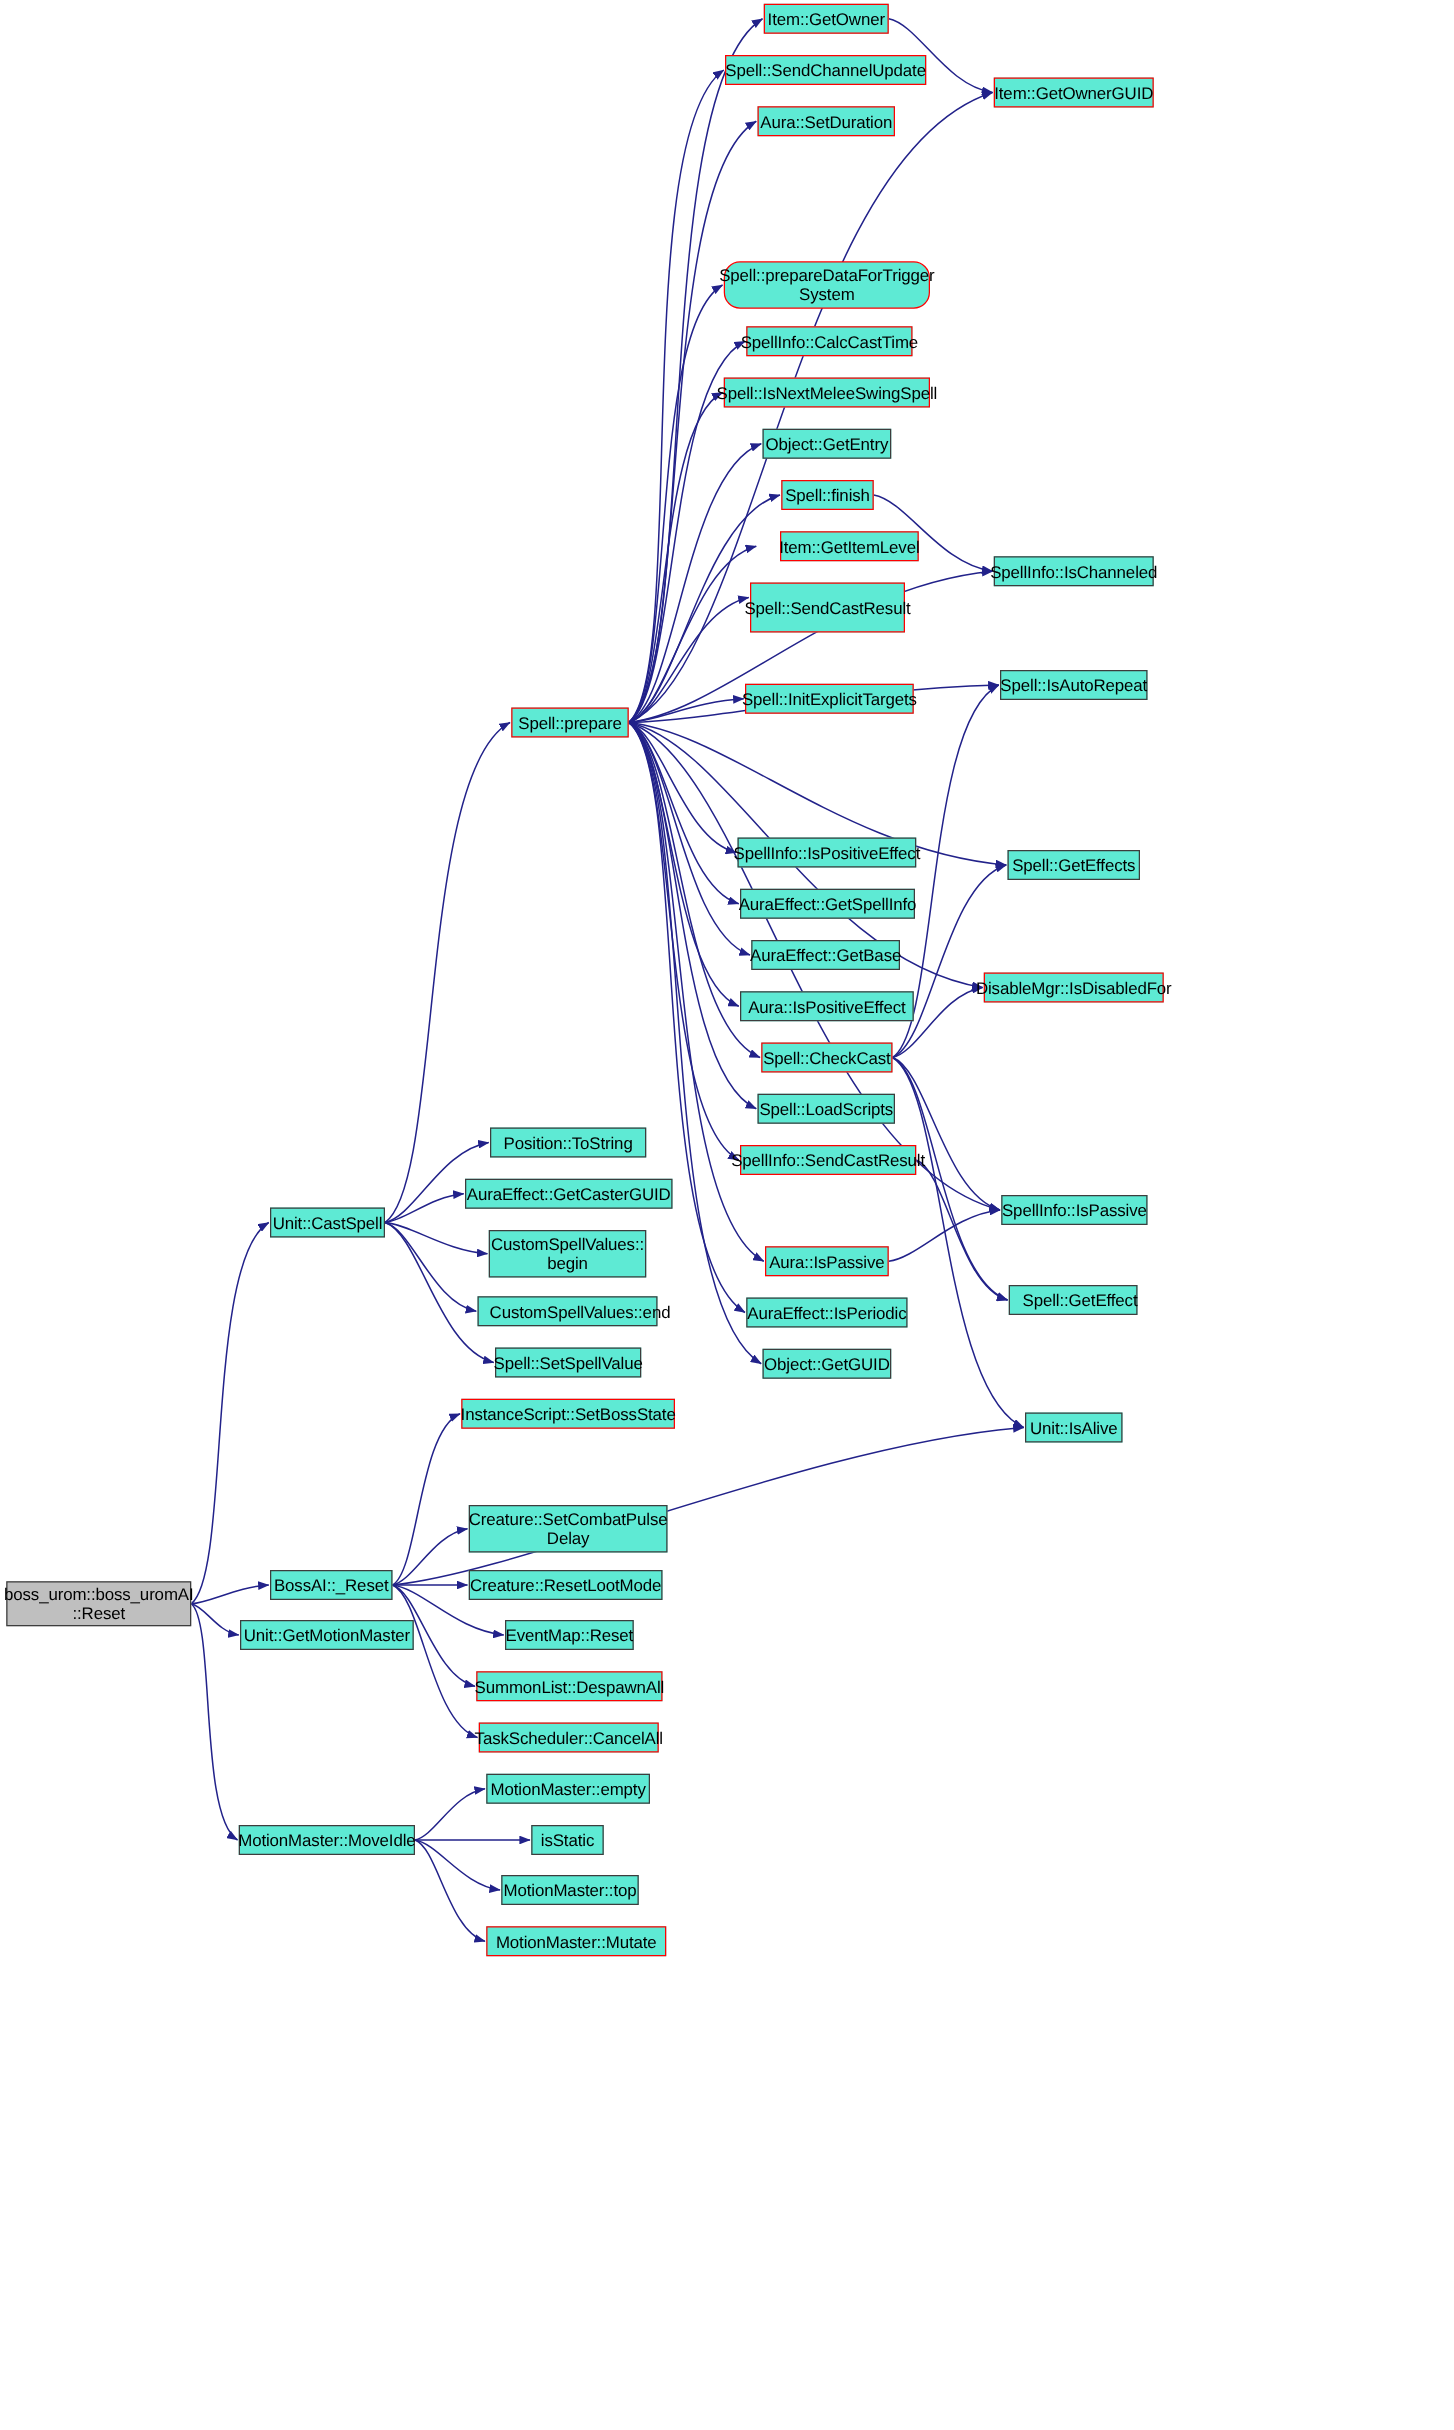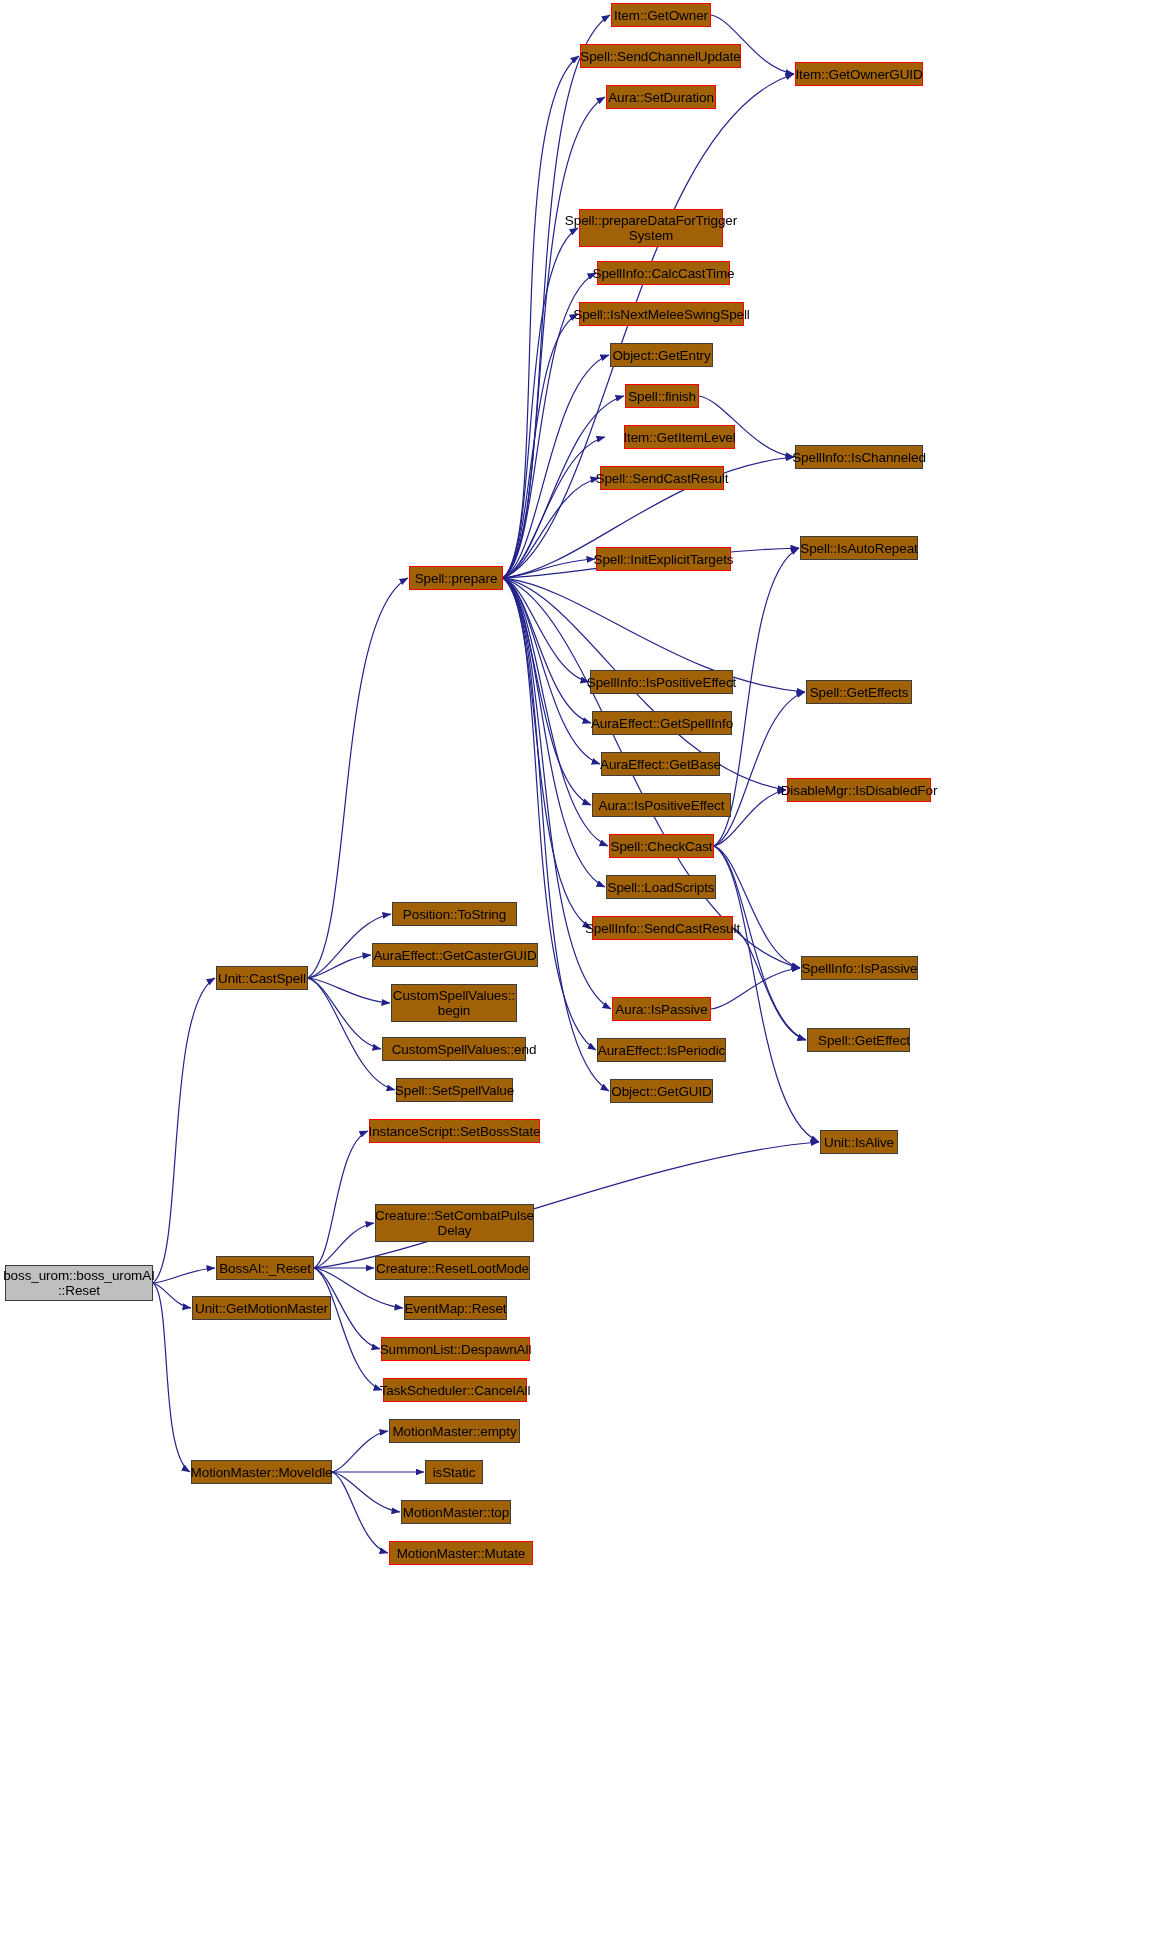--- a/index.html
+++ b/index.html
@@ -23,21 +23,21 @@
     height: 1944px;
     pointer-events: none;
   }
   .node {
     position: absolute;
     box-sizing: border-box;
     display: flex;
     align-items: center;
     justify-content: center;
     text-align: center;
-    background: #a16207;
+    background: #5eead4;
     color: #000000;
     font-size: 13.5px;
     line-height: 15px;
     letter-spacing: -0.1px;
     white-space: pre-line;
     padding: 0 4px;
     z-index: 5;
   }
   .node.red   { border: 1.6px solid #ff0000; }
   .node.black { border: 1.6px solid #3d3d3d; }
@@ -117,28 +117,28 @@
         <path d="M 332 1472 C 350.234 1478.48, 358.8256 1544.9, 388 1553" fill="none" stroke="#22228a" stroke-width="1.2" marker-end="url(#arrowhead)"></path>
       </g>
   </svg>
   <div id="node-layer">
       <div class="node current" style="left: 5px; top: 1265px; width: 148px; height: 36px;">boss_urom::boss_uromAI
 ::Reset</div>
       <div class="node red" style="left: 611px; top: 3px; width: 100px; height: 24px;">Item::GetOwner</div>
       <div class="node red" style="left: 580px; top: 44px; width: 161px; height: 24px;">Spell::SendChannelUpdate</div>
       <div class="node red" style="left: 606px; top: 85px; width: 110px; height: 24px;">Aura::SetDuration</div>
       <div class="node red" style="left: 795px; top: 62px; width: 128px; height: 24px;">Item::GetOwnerGUID</div>
-      <div class="node red" style="left: 579px; top: 209px; width: 144px; height: 38px;">Spell::prepareDataForTrigger
+      <div class="node red" style="left: 579px; top: 209px; width: 165px; height: 38px; border-radius: 13px;">Spell::prepareDataForTrigger
 System</div>
       <div class="node red" style="left: 597px; top: 261px; width: 133px; height: 24px;">SpellInfo::CalcCastTime</div>
       <div class="node red" style="left: 579px; top: 302px; width: 165px; height: 24px;">Spell::IsNextMeleeSwingSpell</div>
       <div class="node black" style="left: 610px; top: 343px; width: 103px; height: 24px;">Object::GetEntry</div>
       <div class="node red" style="left: 625px; top: 384px; width: 74px; height: 24px;">Spell::finish</div>
       <div class="node red" style="left: 606px; top: 425px; width: 111px; height: 24px; margin-left: 18px;">Item::GetItemLevel</div>
-      <div class="node red" style="left: 600px; top: 466px; width: 124px; height: 24px;">Spell::SendCastResult</div>
+      <div class="node red" style="left: 600px; top: 466px; width: 124px; height: 40px;">Spell::SendCastResult</div>
       <div class="node black" style="left: 795px; top: 445px; width: 128px; height: 24px;">SpellInfo::IsChanneled</div>
       <div class="node black" style="left: 800px; top: 536px; width: 118px; height: 24px;">Spell::IsAutoRepeat</div>
       <div class="node red" style="left: 596px; top: 547px; width: 135px; height: 24px;">Spell::InitExplicitTargets</div>
       <div class="node red" style="left: 409px; top: 566px; width: 94px; height: 24px;">Spell::prepare</div>
       <div class="node black" style="left: 590px; top: 670px; width: 143px; height: 24px;">SpellInfo::IsPositiveEffect</div>
       <div class="node black" style="left: 592px; top: 711px; width: 140px; height: 24px;">AuraEffect::GetSpellInfo</div>
       <div class="node black" style="left: 601px; top: 752px; width: 119px; height: 24px;">AuraEffect::GetBase</div>
       <div class="node black" style="left: 592px; top: 793px; width: 139px; height: 24px;">Aura::IsPositiveEffect</div>
       <div class="node red" style="left: 609px; top: 834px; width: 105px; height: 24px;">Spell::CheckCast</div>
       <div class="node black" style="left: 606px; top: 875px; width: 110px; height: 24px;">Spell::LoadScripts</div>

